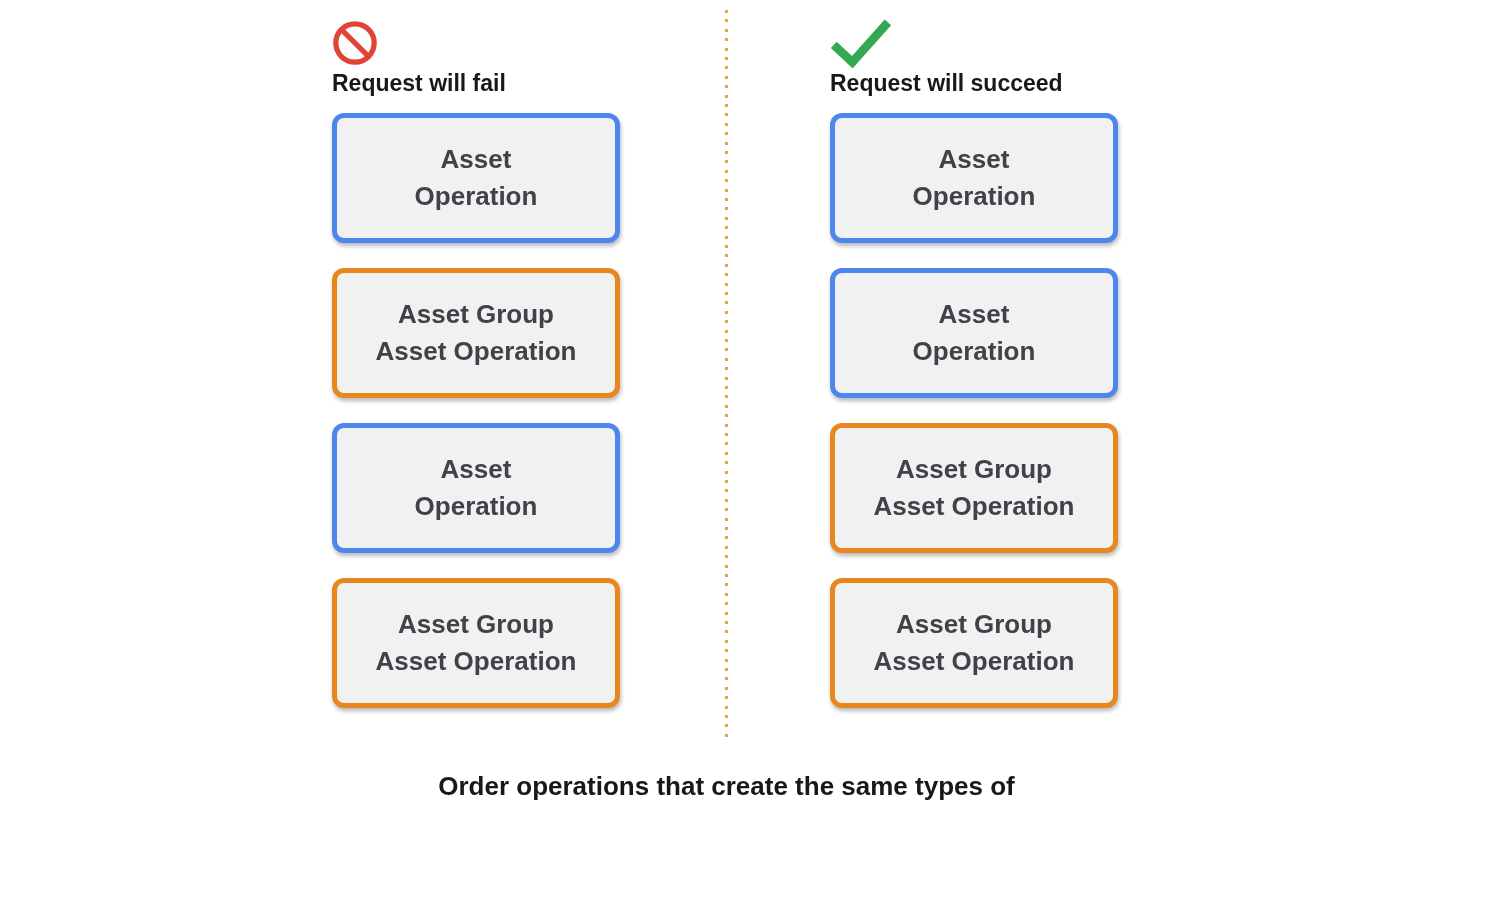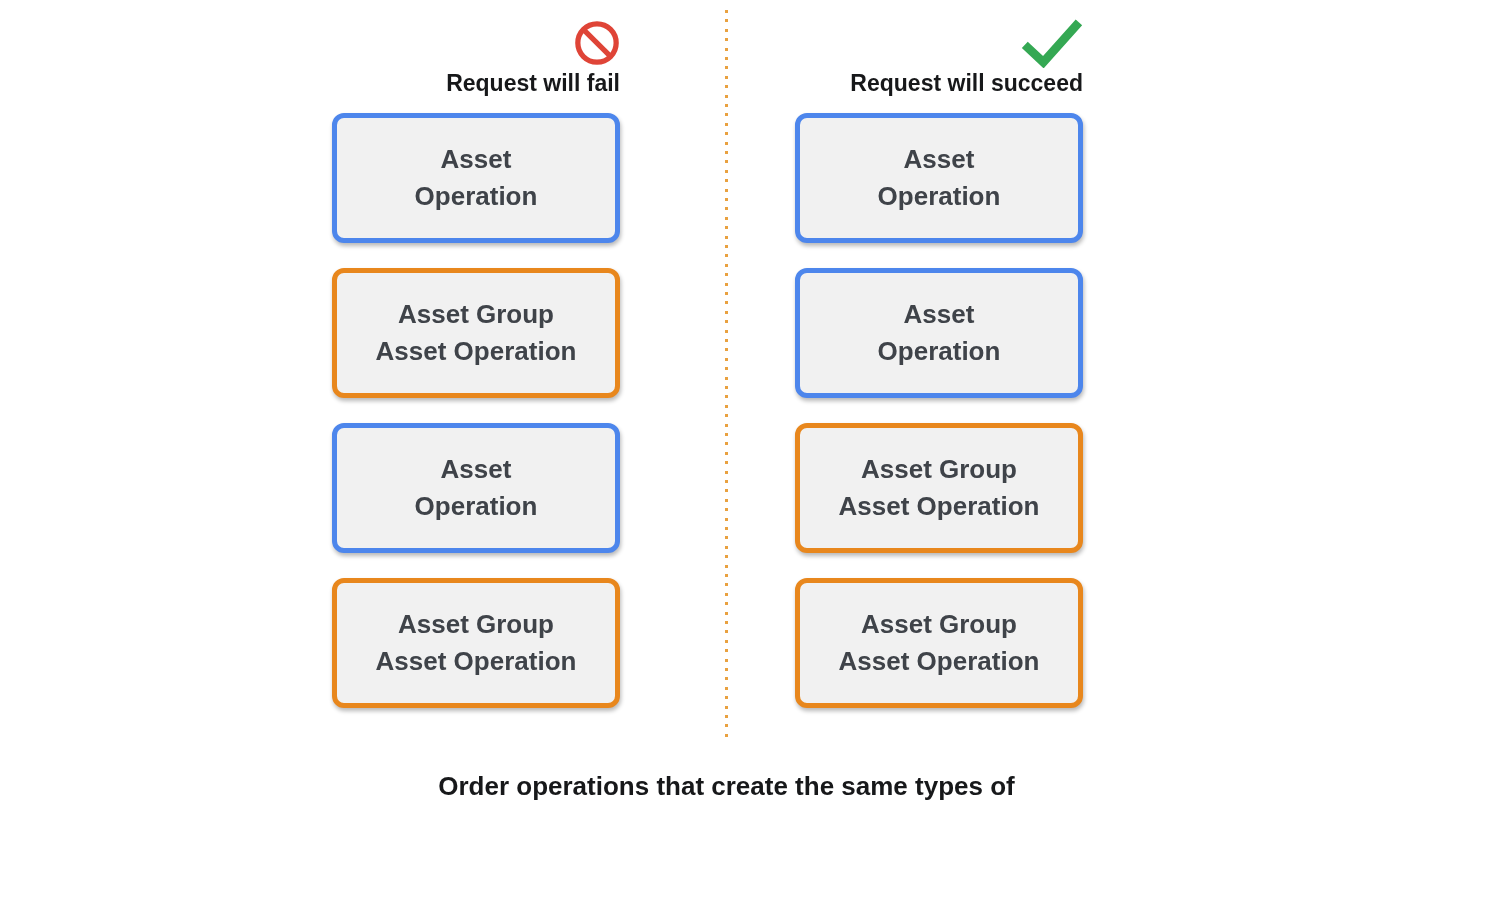--- a/index.html
+++ b/index.html
@@ -17,26 +17,26 @@
   }
   .column {
     position: absolute;
     top: 20px;
     width: 288px;
     display: flex;
     flex-direction: column;
     align-items: center;
   }
   .column--fail   { left: 332px; }
-  .column--succeed{ left: 795px; }
+  .column--succeed{ left: 830px; }
 
   .col-header {
     display: flex;
     flex-direction: column;
-    align-items: flex-end;
+    align-items: flex-start;
     width: 100%;
   }
   .icon-wrap {
     height: 46px;
     display: flex;
     align-items: center;
     justify-content: center;
   }
   .icon-fail    { color: var(--fail-icon, #DF4437); }
   .icon-succeed { color: var(--succeed-icon, #34A853); }

